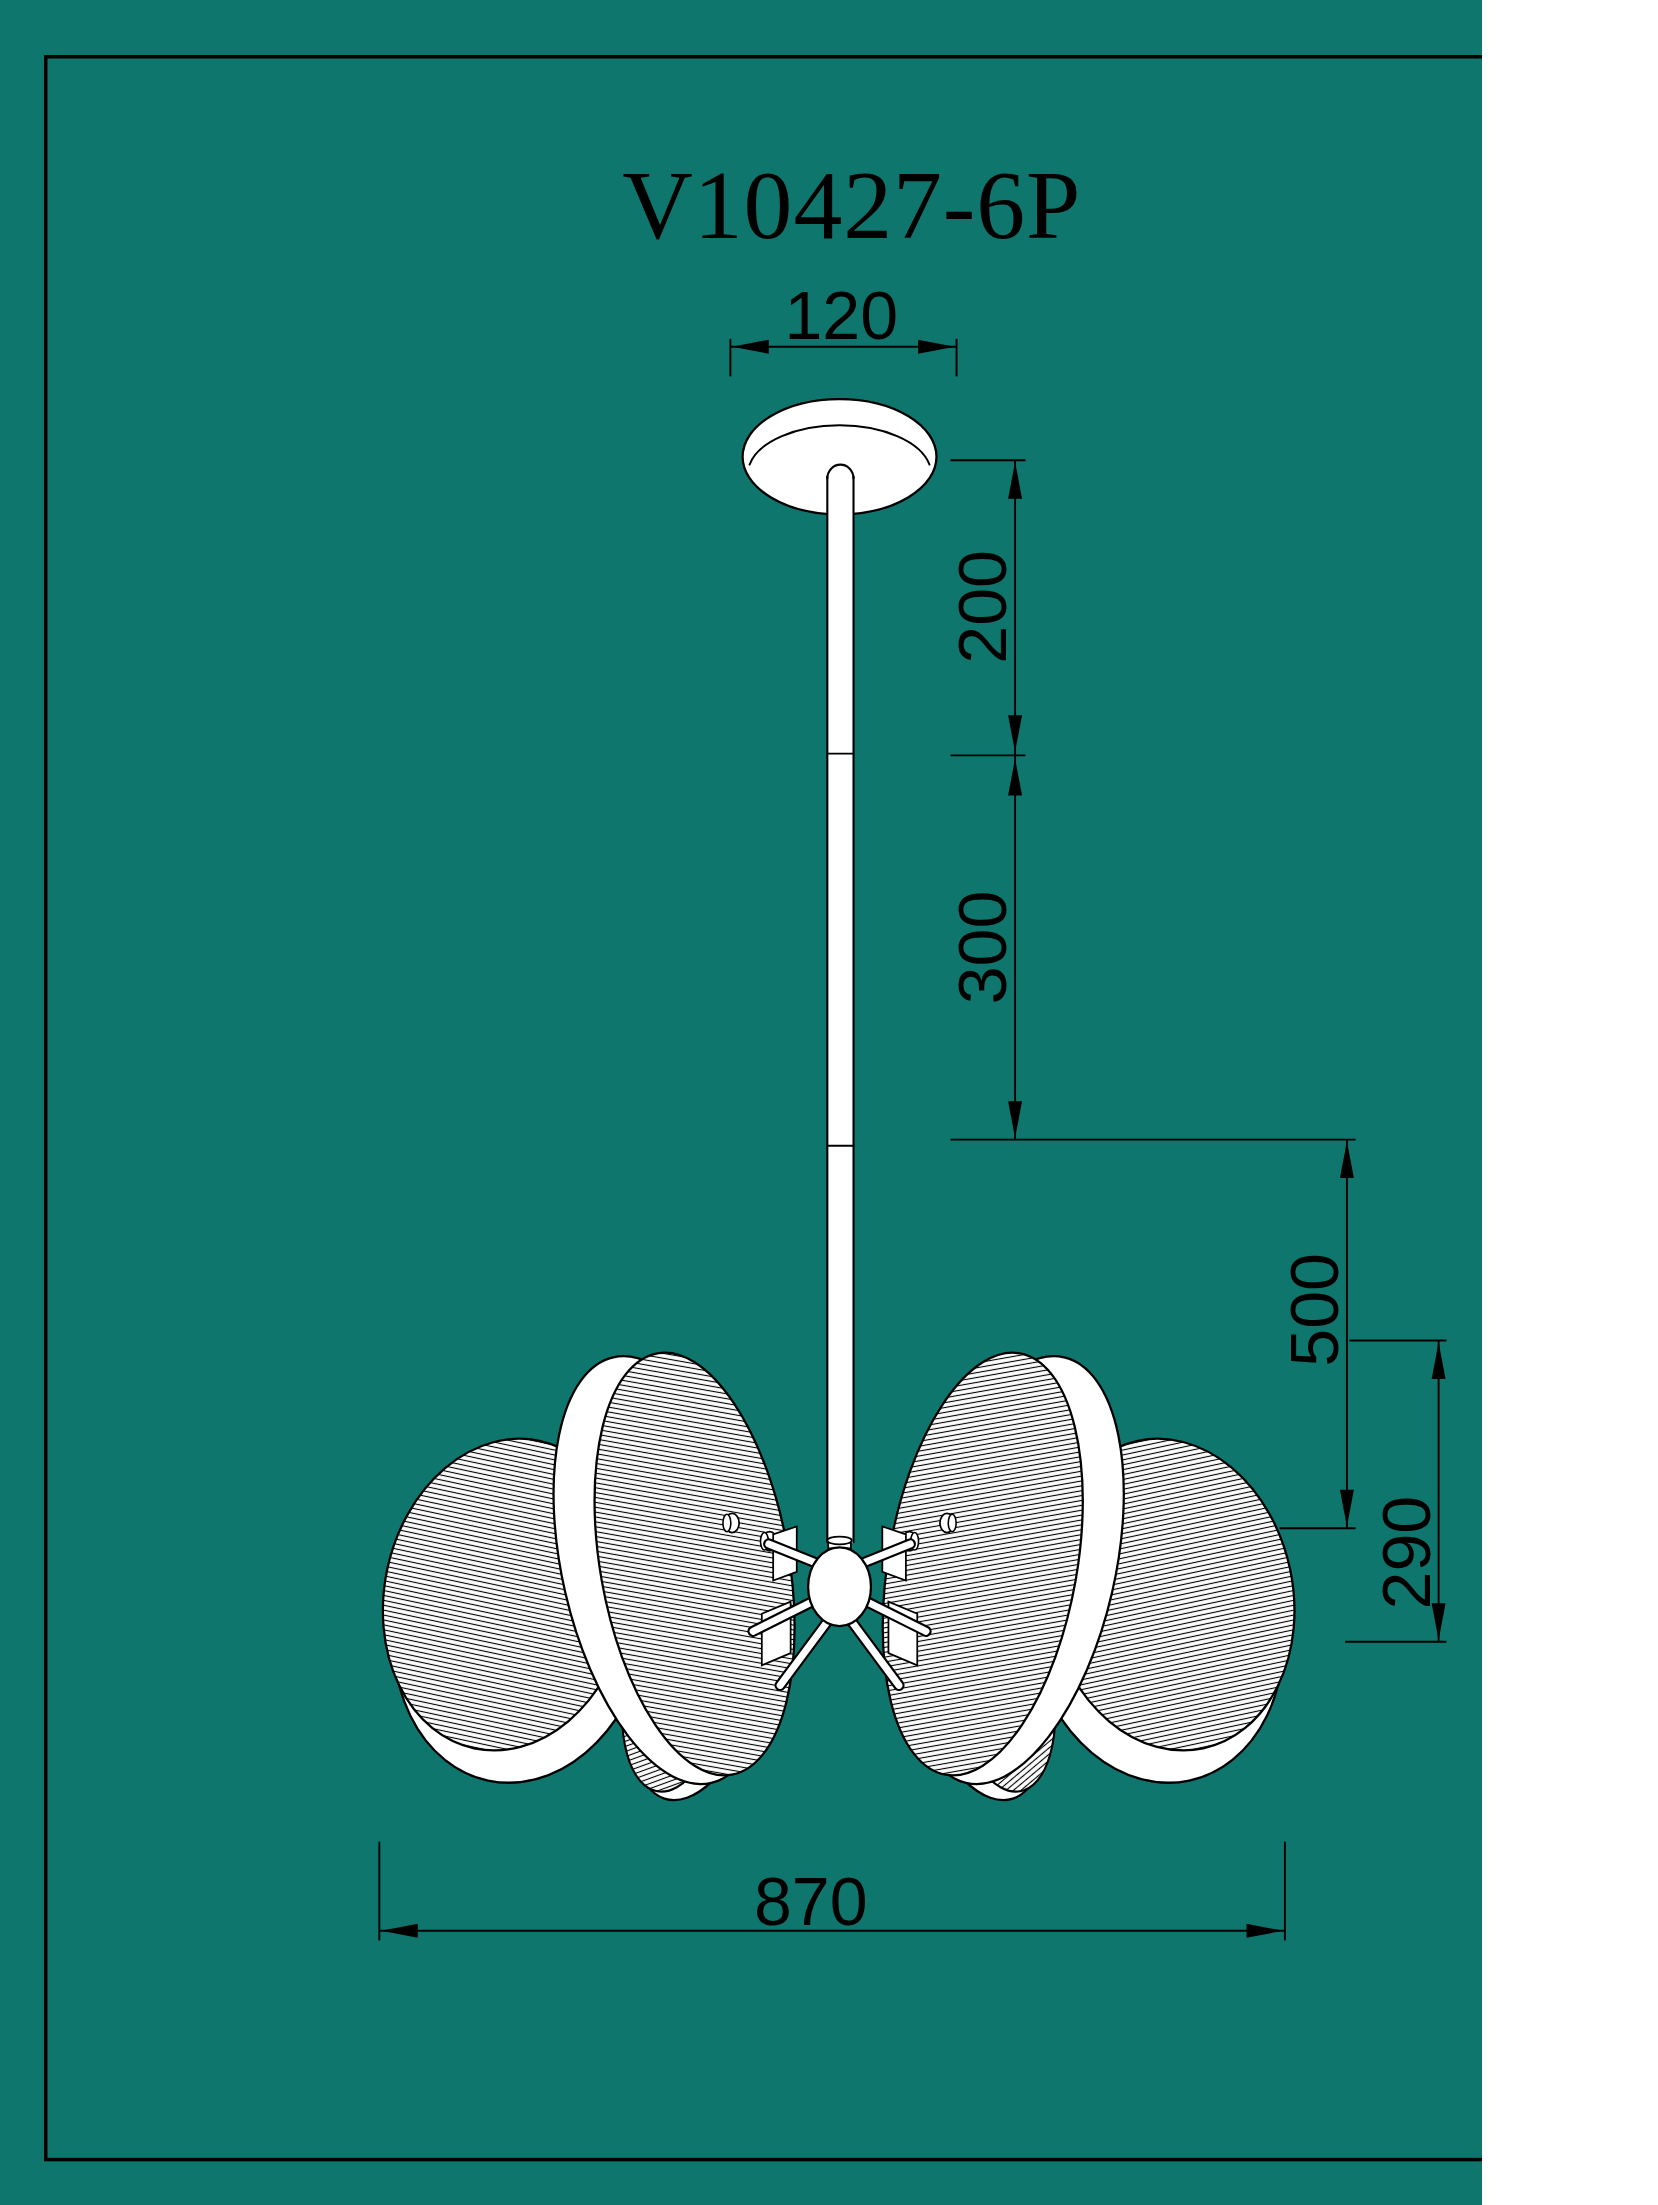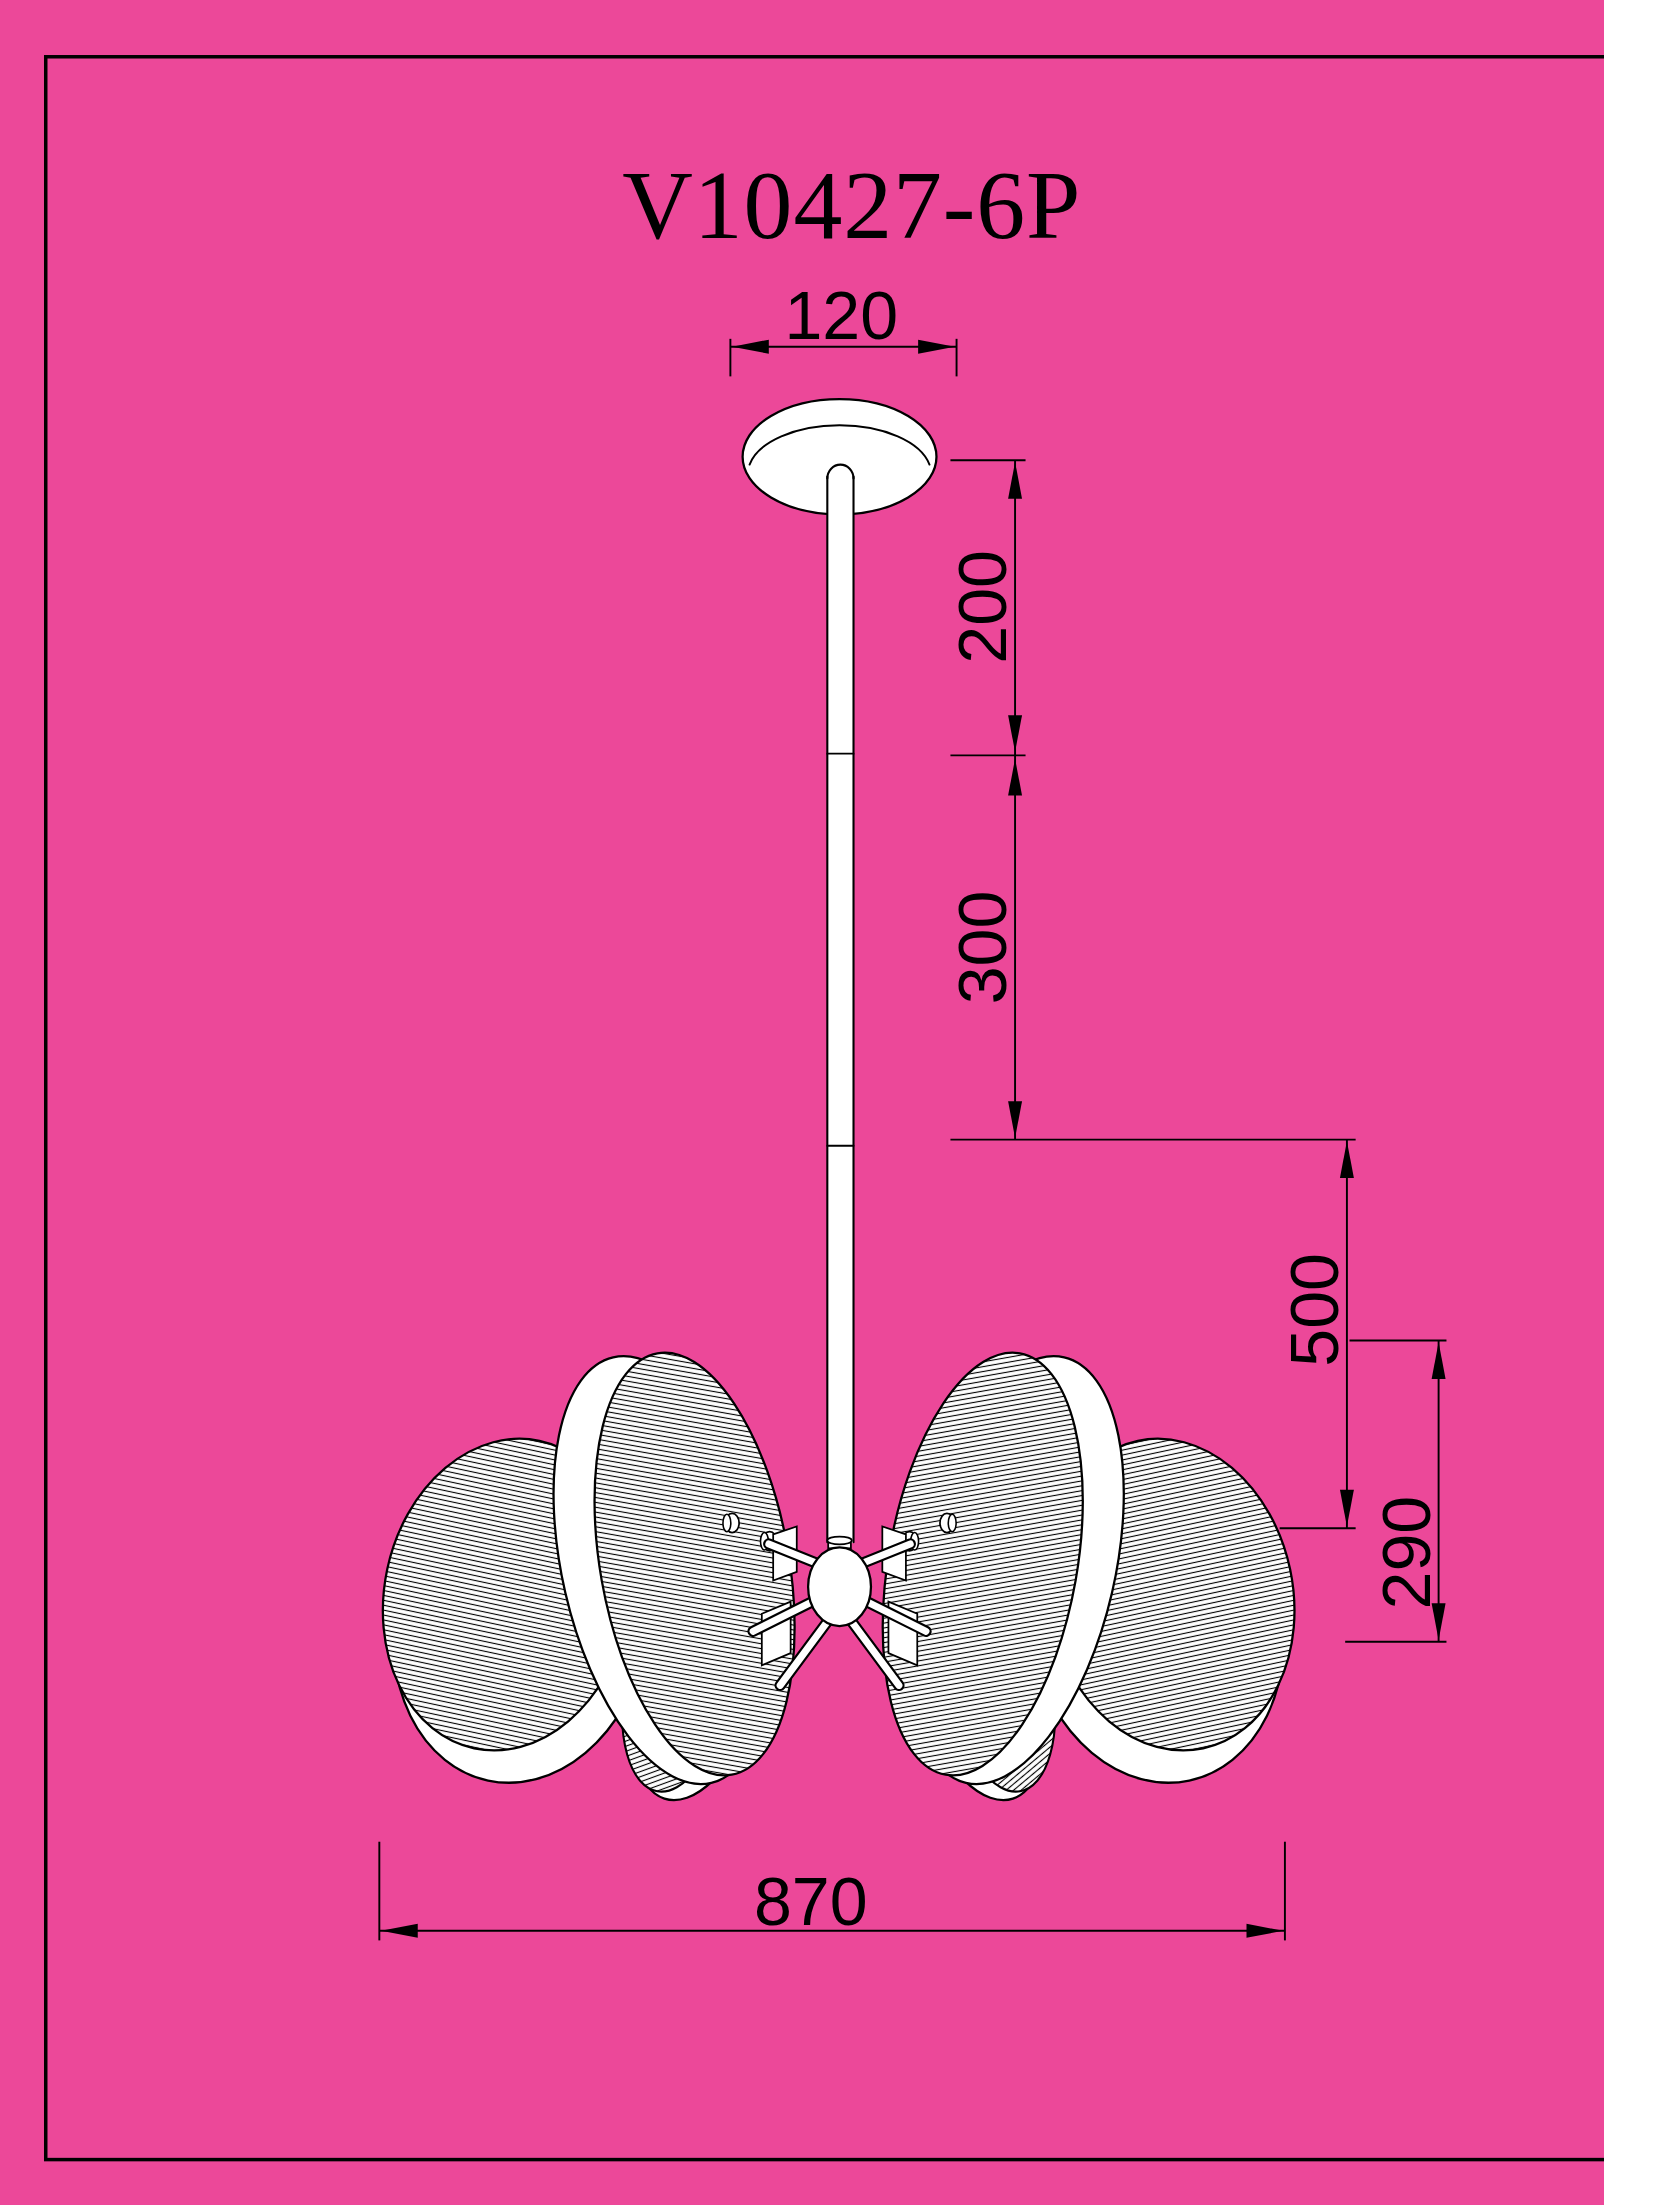--- a/index.html
+++ b/index.html
@@ -5,23 +5,23 @@
   html, body {
     margin: 0;
     padding: 0;
     background: #ffffff;
     width: 1659px;
     height: 2205px;
     font-family: "Liberation Sans", sans-serif;
   }
   .sheet {
     position: relative;
-    width: 1604px;
+    width: 1482px;
     height: 2205px;
-    background: #ec4899;
+    background: #0f766e;
     overflow: hidden;
   }
   svg { display: block; }
   .title-text {
     font-family: "Liberation Serif", "DejaVu Serif", serif;
     font-size: 112px;
     letter-spacing: 1px;
     fill: #000000;
   }
   .dim-text {

